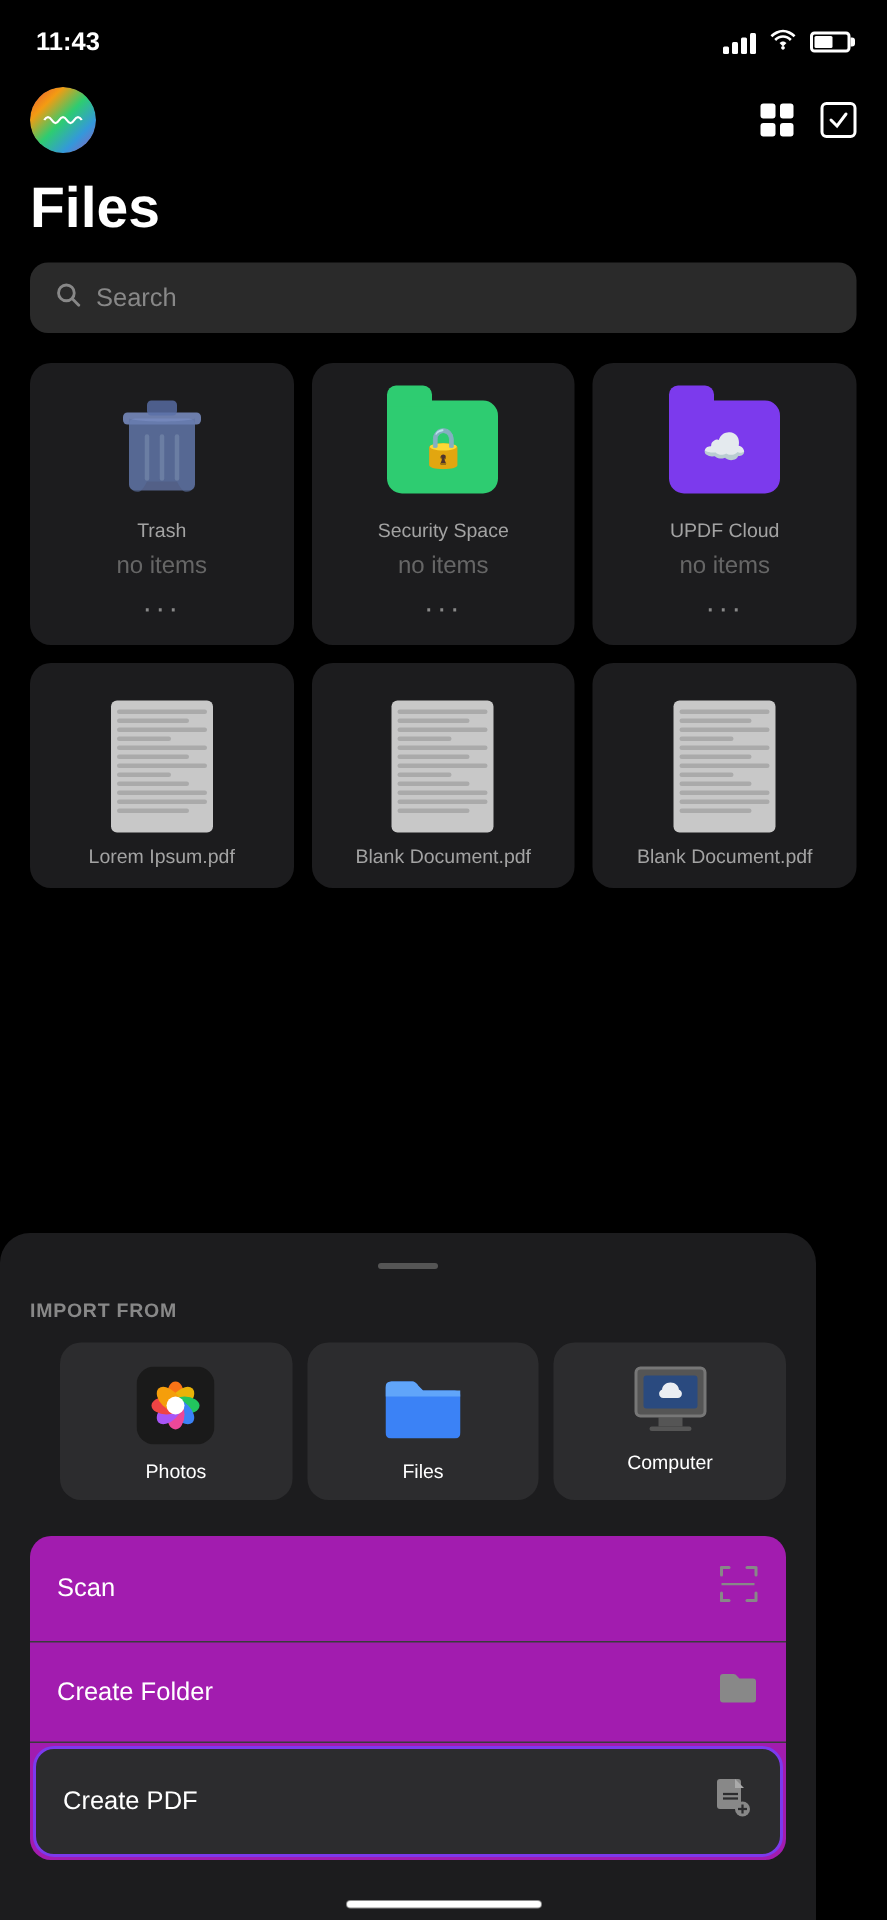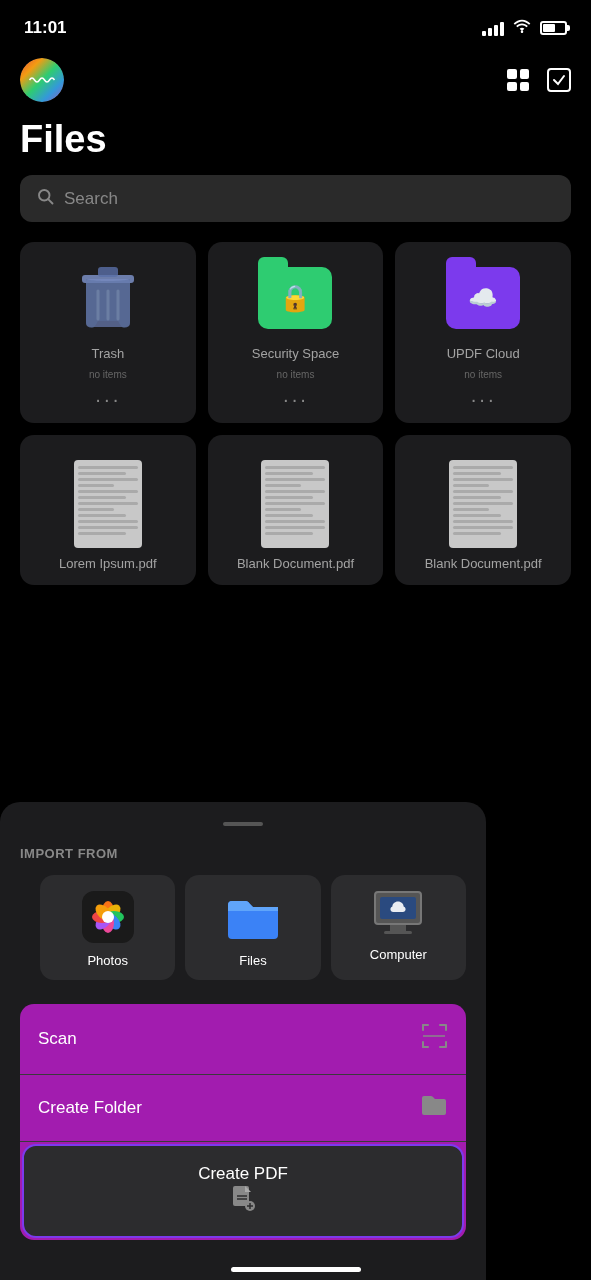--- a/index.html
+++ b/index.html
@@ -243,21 +243,21 @@
       font-size: 24px;
     }
 
     .file-name {
       font-size: 13px;
       color: #a3a3a3;
       text-align: center;
       font-weight: 500;
     }
     .file-count {
-      font-size: 10px;
+      font-size: 16px;
       color: #666;
     }
     .file-more {
       color: #888;
       font-size: 20px;
       letter-spacing: 2px;
     }
 
     
     .pdf-thumb {
@@ -283,21 +283,21 @@
       min-height: 150px;
       padding-bottom: 14px;
       justify-content: flex-end;
     }
 
     
     .bottom-sheet {
       position: fixed;
       bottom: 0;
       left: 0;
-      width: 486px;
+      width: 544px;
       background: #1c1c1e;
       border-radius: 20px 20px 0 0;
       padding: 20px 20px 40px;
       z-index: 100;
     }
     .bottom-sheet::before {
       content: '';
       display: block;
       width: 40px;
       height: 4px;
@@ -399,21 +399,20 @@
 
     .create-item {
       display: flex;
       align-items: center;
       justify-content: space-between;
       padding: 18px 18px;
       border-bottom: 1px solid #3a3a3c;
     }
     .create-item:last-child {
       border-bottom: none;
-      flex-direction: column;
     }
 
     .create-item-label {
       font-size: 17px;
       color: #fff;
     }
 
     .create-item-icon {
       font-size: 22px;
       color: #888;
@@ -435,21 +434,21 @@
     
     .trash-svg {
       width: 60px;
       height: 70px;
     }
   </style>
 </head>
 <body>
 
 <div class="status-bar">
-  <span class="status-time">11:01</span>
+  <span class="status-time">11:43</span>
   <div class="status-icons">
     <div class="signal-bars">
       <span></span>
         <span></span>
         <span></span>
         <span></span>
     </div>
     <span class="wifi-icon">
       <svg width="20" height="16" viewBox="0 0 24 18" fill="white">
         <path d="M12 14.5c-.83 0-1.5.67-1.5 1.5s.67 1.5 1.5 1.5 1.5-.67 1.5-1.5-.67-1.5-1.5-1.5zM3.5 7.5C5.9 5.1 9.3 3.5 12 3.5s6.1 1.6 8.5 4l1.5-1.5C19.3 3.3 15.8 1.5 12 1.5S4.7 3.3 2 6l1.5 1.5zm3 3C8 9 9.9 8 12 8s4 1 5.5 2.5l1.5-1.5C17.2 7.2 14.7 6 12 6S6.8 7.2 5 9l1.5 1.5zM12 11c-1.1 0-2.1.5-2.8 1.2l2.8 2.8 2.8-2.8C14.1 11.5 13.1 11 12 11z"></path>

